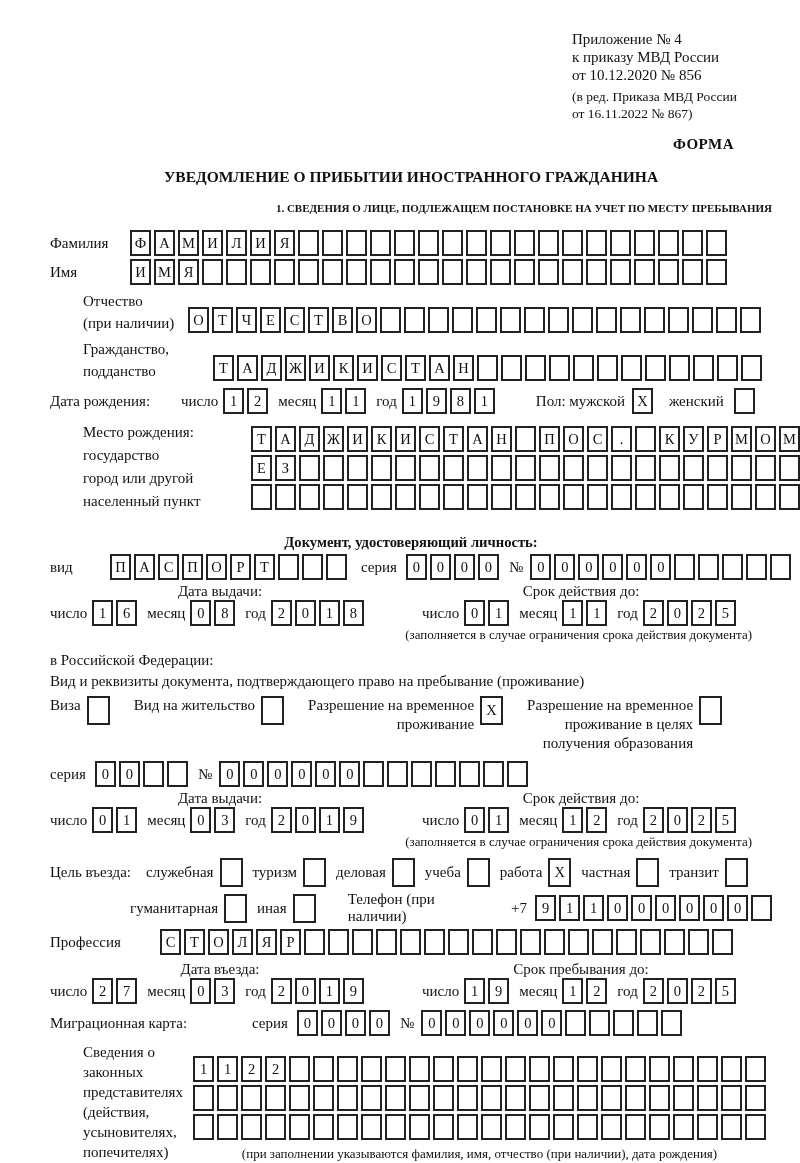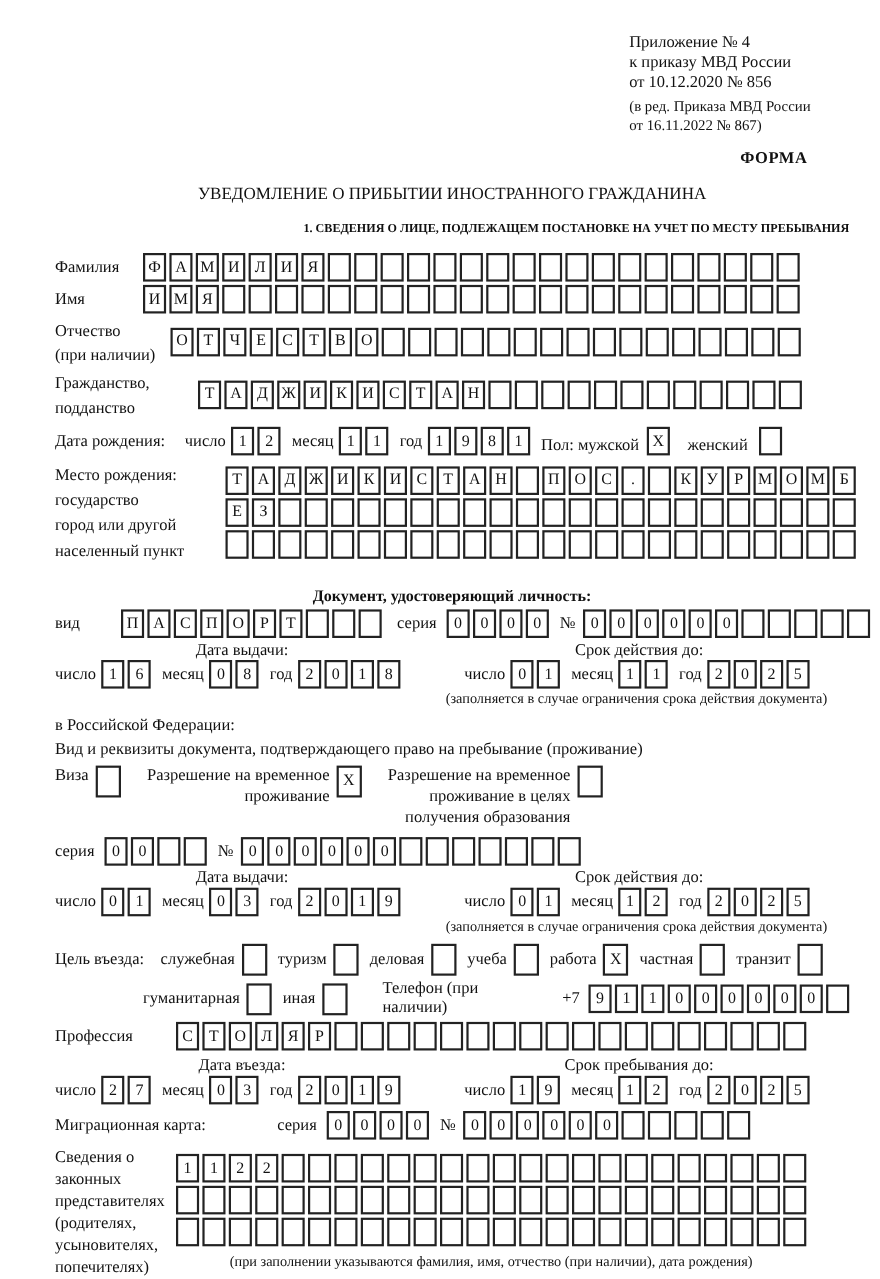--- a/index.html
+++ b/index.html
@@ -8,39 +8,39 @@
     font-family:"Liberation Serif","DejaVu Serif",serif;font-size:15px;
   }
   .page{box-sizing:border-box;width:800px;height:1163px;padding:30px 28px 8px 50px;background:#fff;}
 
   
   .hdr-right{margin-left:auto;width:200px;line-height:18px;}
   .hdr-amend{margin-top:4px;font-size:13.5px;line-height:17px;}
   .forma{text-align:right;font-weight:bold;margin-top:14px;padding-right:38px;letter-spacing:.5px;}
 
   
-  .title{margin-top:13px;text-align:center;font-weight:normal;font-size:15.5px;line-height:21px;}
+  .title{margin-top:13px;text-align:center;font-weight:bold;font-size:15.5px;line-height:21px;}
   .blankline{display:inline-block;width:56px;border-bottom:2px solid #333;height:3px;margin-left:10px;}
   .sec{margin-top:15px;text-align:right;font-weight:bold;font-size:11px;white-space:nowrap;}
 
   
   .row{display:flex;align-items:center;}
-  .rowtop{display:flex;align-items:center;}
+  .rowtop{display:flex;align-items:flex-end;margin-left:33px;}
   .rlabel{flex:none;}
   .lh-box{line-height:26px;}
   .lh-sub{line-height:19px;}
   .w80{width:80px;}.w105{width:105px;}.w130{width:130px;}.w155{width:155px;}.w60{width:60px;}.w110{width:110px;}.w150{width:150px;}
   .cells{display:flex;gap:3px;flex:none;}
   .cell{
     flex:none;box-sizing:border-box;width:21px;height:26px;border:2px solid #222;
     display:flex;align-items:center;justify-content:center;font-size:14.5px;background:#fff;
   }
   .checkbox{width:23px;height:29px;}
   .stack .cells{margin-bottom:3px;}
-  .mt3{margin-top:3px;}.mt4{margin-top:4px;}.mt6{margin-top:6px;}.mt7{margin-top:7px;}.mt8{margin-top:8px;}.mt16{margin-top:16px;}
+  .mt3{margin-top:3px;}.mt4{margin-top:4px;}.mt6{margin-top:6px;}.mt7{margin-top:7px;gap:13px;}.mt8{margin-top:8px;}.mt16{margin-top:16px;}
 
   
   .dgroup{display:flex;align-items:center;}
   .dlabel{margin:0 5px 0 10px;flex:none;}
   .dgroup .dlabel:first-child{margin-left:0;}
   .datecols{display:flex;align-items:center;}
   .dcl{flex:none;width:340px;display:flex;align-items:center;}
   .dcr{flex:1;display:flex;align-items:center;padding-left:32px;}
   .dhl{flex:none;width:340px;text-align:center;}
   .dhr{flex:1;text-align:center;}
@@ -48,21 +48,21 @@
   .note{font-size:13px;text-align:right;padding-right:20px;margin-top:1px;}
 
   
   .optrow{display:flex;align-items:flex-start;}
   .opt{display:flex;gap:6px;margin-right:18px;}
   .opt:last-child{margin-right:0;}
   .opt-label{white-space:pre-line;text-align:right;line-height:19px;}
   .opts-center .opt{align-items:center;margin-right:10px;}
   .opts-top .opt{align-items:flex-start;margin-right:24px;}
   .intro{margin-top:7px;line-height:21px;}
-  .sexwrap{display:flex;align-items:flex-end;margin-left:10px;}
+  .sexwrap{display:flex;align-items:center;margin-left:28px;}
   .sexwrap .slabel{margin-right:7px;}
   .sexwrap .slabel2{margin:0 10px 0 16px;}
   .phone-row{padding-left:80px;display:flex;align-items:center;}
   .phone-label{margin:0 14px 0 22px;}
   .phone-prefix{margin-right:8px;}
   .series-label{margin-right:9px;}
   .num-label{margin:0 7px 0 10px;}
   .ml52{margin-left:52px;}
 
   
@@ -434,20 +434,24 @@
     <div>в Российской Федерации:</div>
     <div>Вид и реквизиты документа, подтверждающего право на пребывание (проживание)</div>
   </div>
 
   <div class="optrow opts-top mt4">
       <span class="opt">
         <span class="opt-label">Виза</span>
         <span class="cell checkbox"></span>
       </span>
       <span class="opt">
+        <span class="opt-label">Вид на жительство</span>
+        <span class="cell checkbox"></span>
+      </span>
+      <span class="opt">
         <span class="opt-label">Разрешение на временное
 проживание</span>
         <span class="cell checkbox">X</span>
       </span>
       <span class="opt">
         <span class="opt-label">Разрешение на временное
 проживание в целях
 получения образования</span>
         <span class="cell checkbox"></span>
       </span>
@@ -692,21 +696,21 @@
         <span class="cell"></span>
         <span class="cell"></span>
       </div>
   </div>
 
   <div class="rowtop mt6">
     <div class="rlabel w110 rep-labels">
       <div>Сведения о</div>
       <div>законных</div>
       <div>представителях</div>
-      <div>(родителях,</div>
+      <div>(действия,</div>
       <div>усыновителях,</div>
       <div>попечителях)</div>
     </div>
     <div class="stack">
       <div class="cells">
           <span class="cell">1</span>
           <span class="cell">1</span>
           <span class="cell">2</span>
           <span class="cell">2</span>
           <span class="cell"></span>

